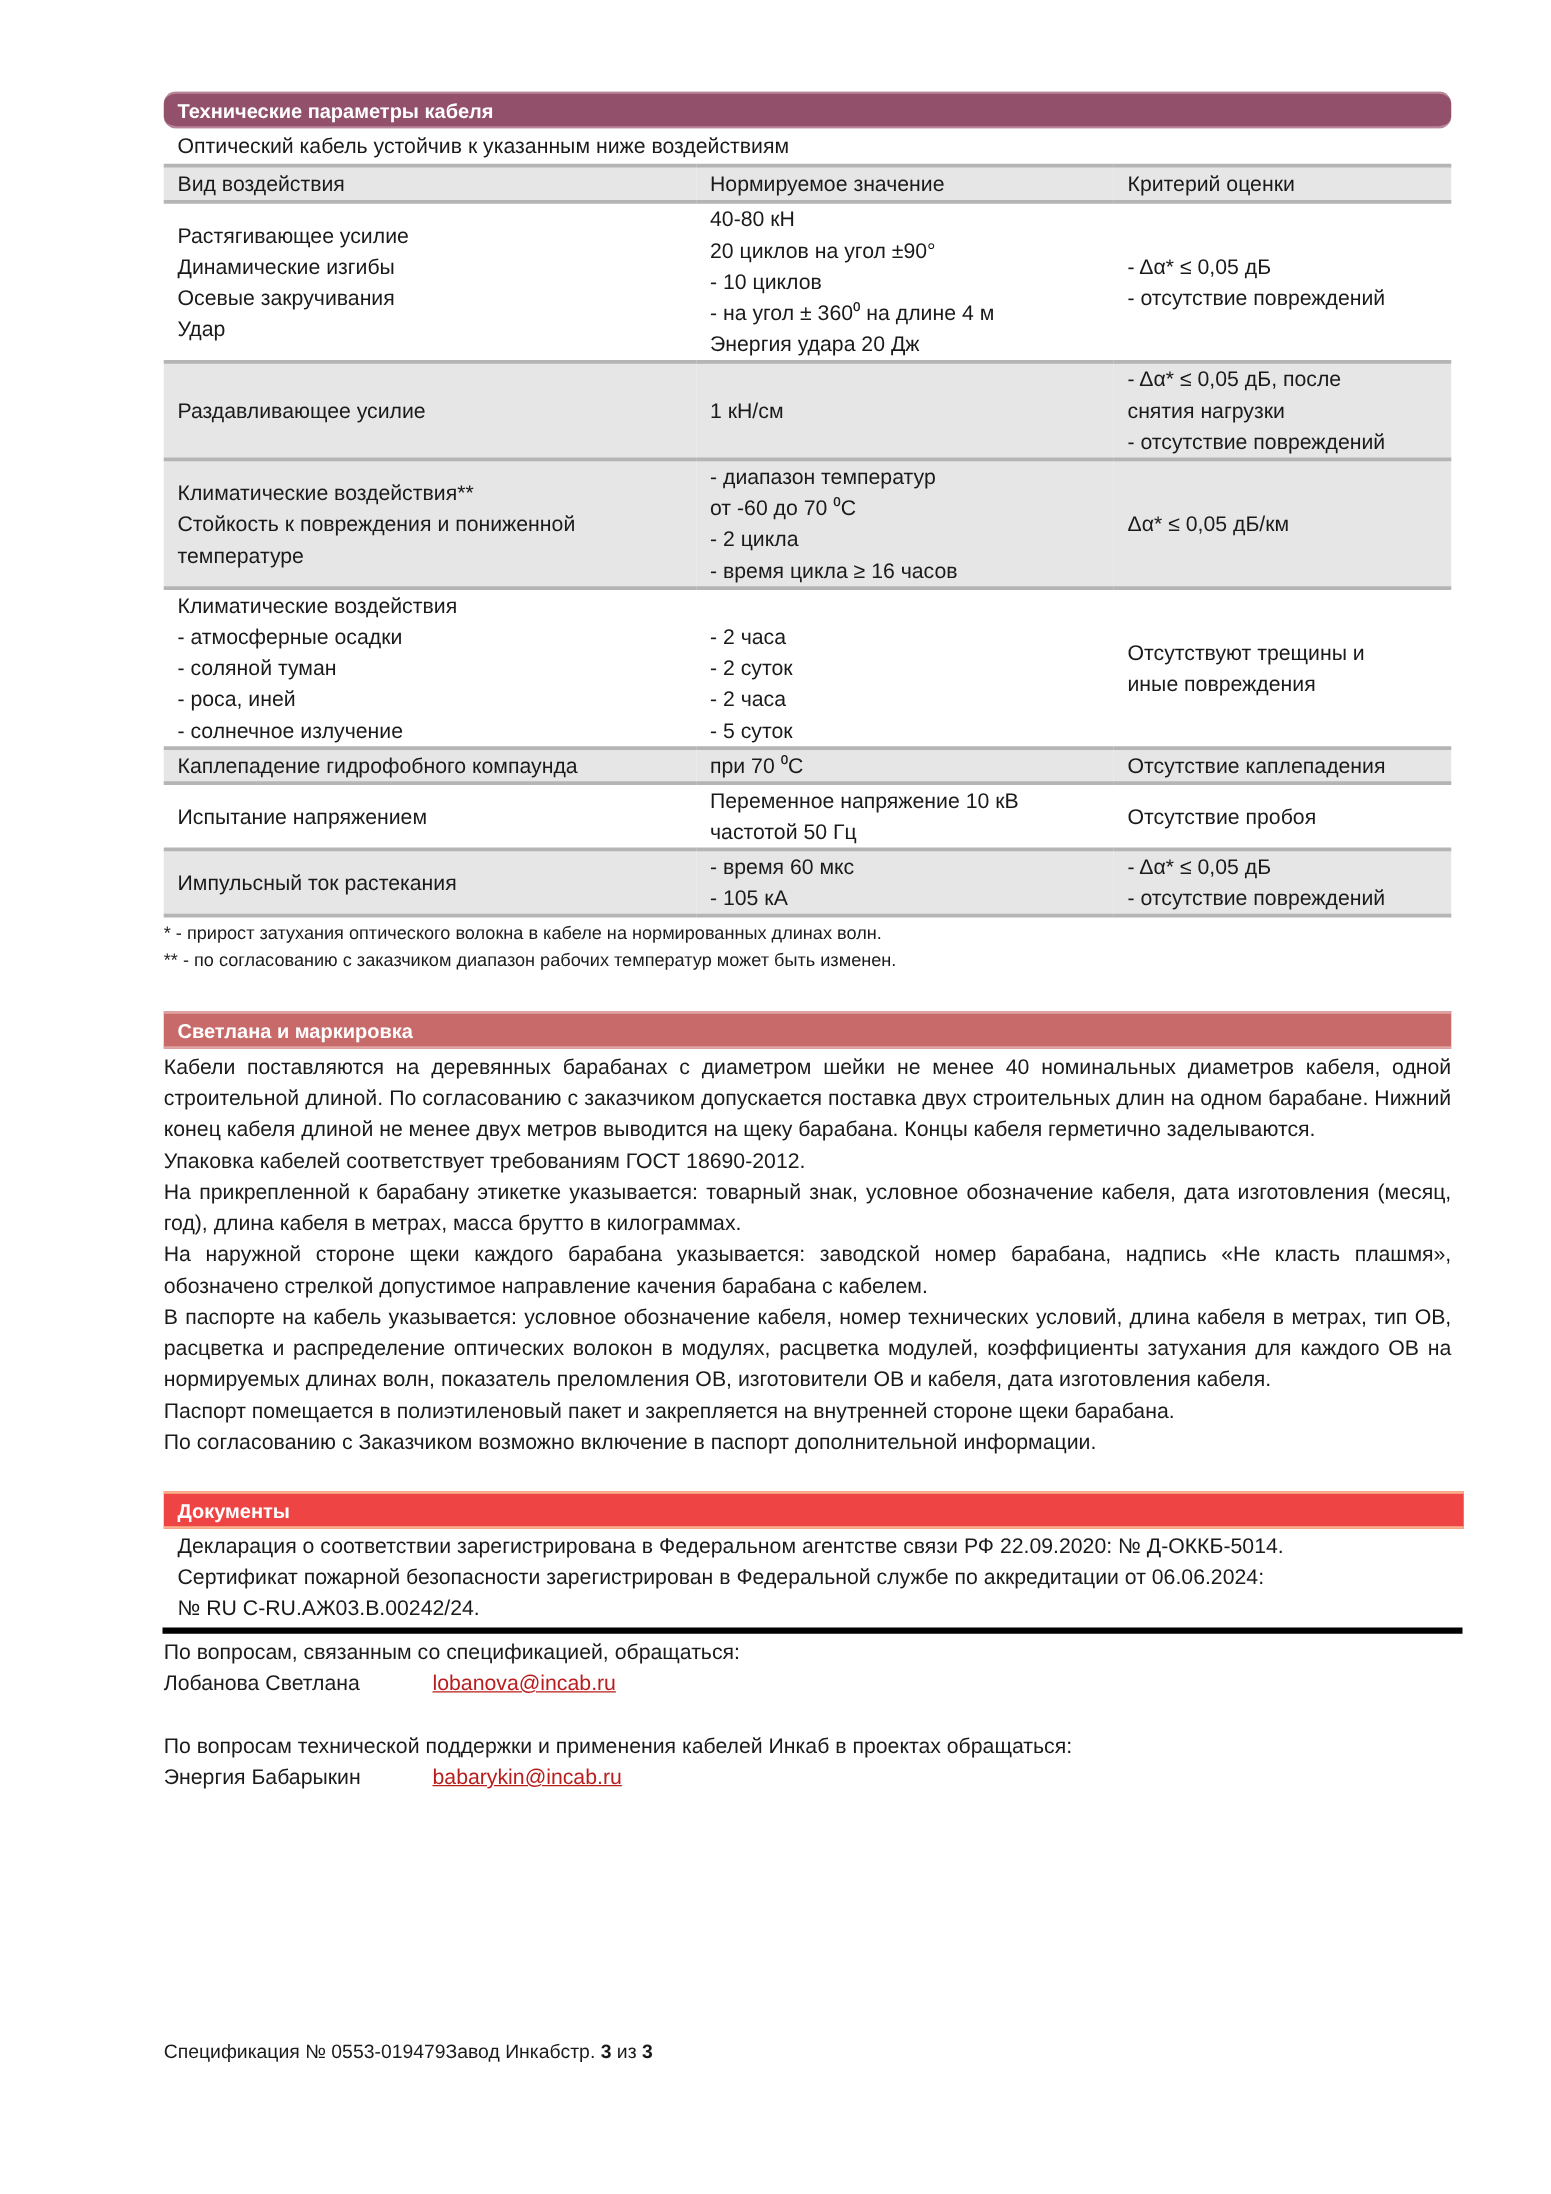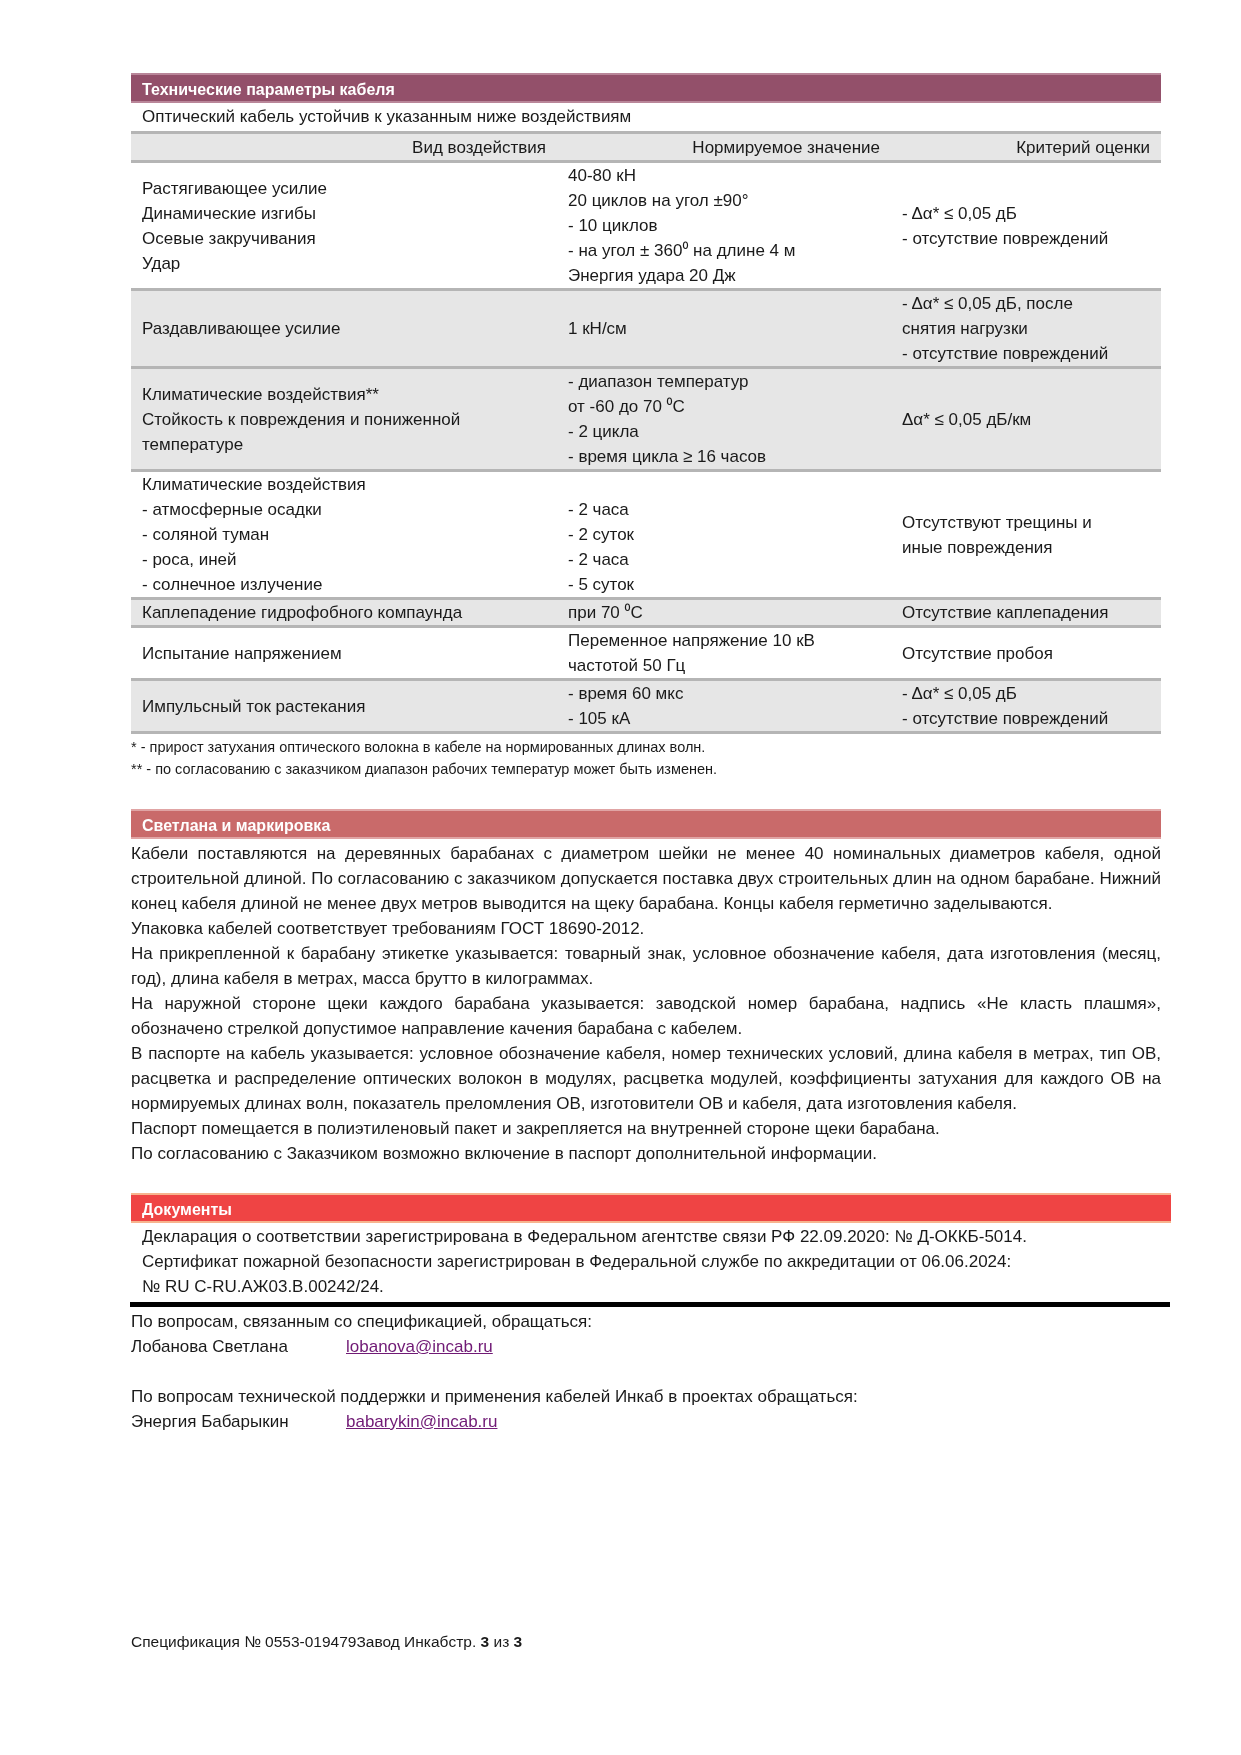--- a/index.html
+++ b/index.html
@@ -1,41 +1,41 @@
 <!DOCTYPE html>
 <html><head>
 <meta charset="utf-8">
 <style>
   html, body { margin: 0; padding: 0; background: #ffffff; }
   body { width: 1241px; height: 1755px; position: relative; font-family: "Liberation Sans", sans-serif; color: #1a1a1a; }
   .page { position: absolute; left: 131px; top: 73px; width: 1030px; }
   .sec-head { color: #fff; font-weight: bold; font-size: 16px; height: 30px; line-height: 30px; padding-left: 11px; box-sizing: border-box; }
-  .sec-head.tech { background: #93506a; border-top: 2px solid #b98699; border-bottom: 2px solid #b98699; }
+  .sec-head.tech { background: #93506a; border-top: 2px solid #b98699; border-bottom: 2px solid #b98699; border-radius: 10px; }
   .sec-head.pack { background: #c96a6a; border-top: 2px solid #e0a4a4; border-bottom: 2px solid #e0a4a4; width: 1030px; }
   .sec-head.docs { background: #ef4444; border-top: 2px solid #f7b48e; border-bottom: 2px solid #f7b48e; width: 1040px; }
   .subtitle { font-size: 17px; padding: 2px 11px; height: 24px; line-height: 24px; }
   table.params { width: 1030px; border-collapse: collapse; font-size: 17px; }
   table.params td, table.params th { padding: 0 11px; vertical-align: middle; line-height: 25px; font-weight: normal; text-align: left; }
   table.params tr { border-bottom: 3px solid #b5b5b5; }
   table.params thead tr { background: #e6e6e6; border-top: 3px solid #b5b5b5; }
-  table.params thead th { text-align: right; height: 26px; }
+  table.params thead th { text-align: left; height: 26px; }
   table.params tr.shade { background: #e6e6e6; }
   table.params td.c1 { width: 404px; }
   table.params td.c2 { width: 312px; }
   .line { display: block; }
   .foot-note { font-size: 14.5px; line-height: 22px; padding-left: 0; }
   .notes { margin-top: 2px; }
   .para { font-size: 17px; line-height: 25px; text-align: justify; width: 1030px; }
   .para p { margin: 0; }
   .docs-body { font-size: 17px; line-height: 25px; padding-left: 11px; }
   .contact-rule { height: 5px; background: #000; width: 1040px; margin-left: -1px; margin-top: 3px; }
   .contacts { font-size: 17px; line-height: 25px; margin-top: 2px; }
   .contacts .row { display: flex; }
   .contacts .name { width: 215px; }
-  .contacts a { color: #701a75; text-decoration: underline; }
+  .contacts a { color: #b91c1c; text-decoration: underline; }
   .footer { position: absolute; top: 1633px; left: 131px; width: 1030px; font-size: 15.5px; display: flex; }
   .footer b { font-weight: bold; }
 </style>
 </head>
 <body>
 
 <div class="page">
 
   <div class="sec-head tech">Технические параметры кабеля</div>
   <div class="subtitle">Оптический кабель устойчив к указанным ниже воздействиям</div>

